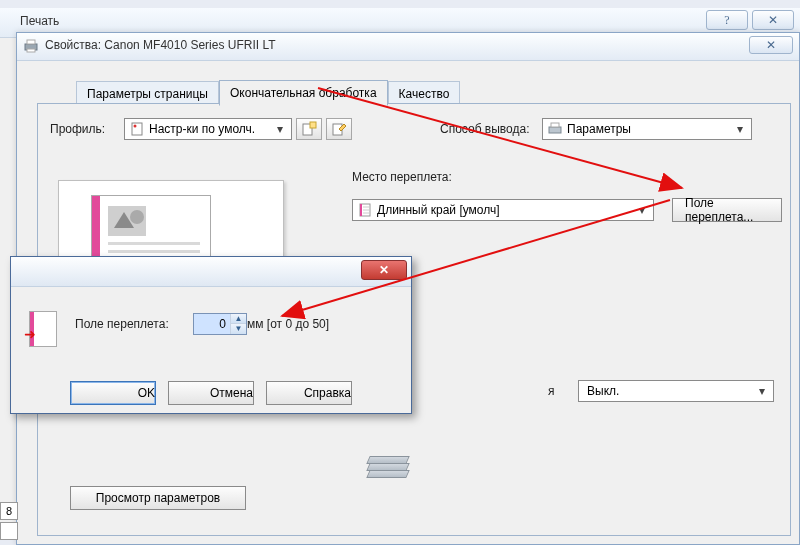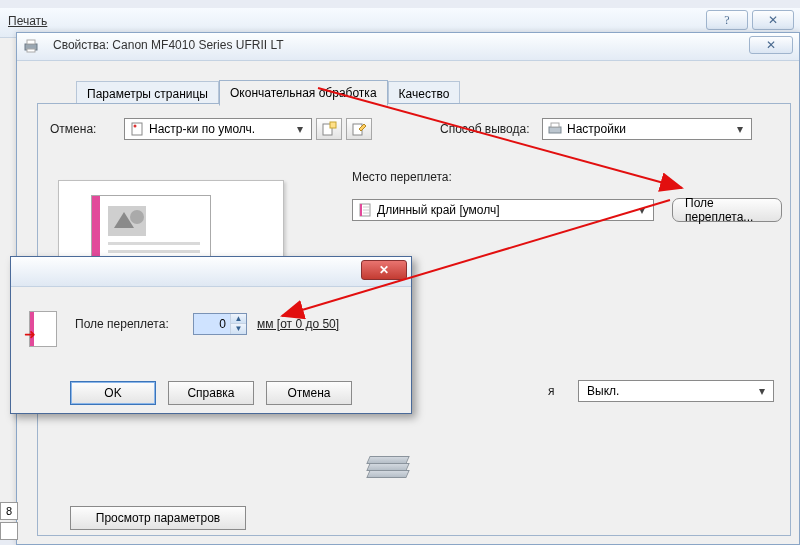--- a/index.html
+++ b/index.html
@@ -1,29 +1,29 @@
 <!DOCTYPE html>
 <html><head>
 <meta charset="utf-8">
 <style>
   * { box-sizing: border-box; font-family: "Segoe UI", Tahoma, sans-serif; font-size: 12px; }
   body { margin: 0; background: #e8ecf4; width: 800px; height: 545px; position: relative; overflow: hidden; }
 
   
   .bg-window { position: absolute; left: 0; top: 8px; width: 800px; height: 530px; background: #f0f0f0; }
   .bg-titlebar { position: absolute; left: 0; top: 0; width: 100%; height: 30px; background: linear-gradient(#f7fbff,#e4ecf6); border-bottom:1px solid #c8d4e2; }
-  .bg-title { position:absolute; left:8px; top:6px; color:#333;text-decoration:underline; }
+  .bg-title { position:absolute; left:20px; top:6px; color:#333; }
   .bg-btns { position:absolute; right:6px; top:2px; display:flex; gap:4px; }
   .win-btn { width:42px; height:20px; border:1px solid #9fb4cd; border-radius:3px; background:linear-gradient(#fdfeff,#dbe6f3); text-align:center; line-height:18px; color:#4a6a8f; font-family: "Segoe UI Symbol"; }
 
   
   .props-window { position:absolute; left:16px; top:32px; width:784px; height:513px; background:#f0f0f0; border:1px solid #8aa5c6; box-shadow:0 0 6px rgba(0,0,0,.15); }
   .props-titlebar { height:28px; background:linear-gradient(#fcfeff,#e3ebf5); border-bottom:1px solid #c4d2e2; position:relative; }
   .props-icon { position:absolute; left:6px; top:5px; width:16px; height:16px; }
-  .props-title { position:absolute; left:28px; top:5px; color:#333;margin-left:8px; }
+  .props-title { position:absolute; left:28px; top:5px; color:#333; }
   .props-close { position:absolute; right:6px; top:3px; width:44px; height:18px; border:1px solid #9fb4cd; border-radius:3px; background:linear-gradient(#fdfeff,#dbe6f3); text-align:center; line-height:16px; color:#4a6a8f;}
 
   .tabs { position:absolute; left:20px; top:46px; display:flex; align-items:flex-end;margin-left:39px; }
   .tab { padding:5px 10px 5px 10px; border:1px solid #b7c6d8; border-bottom:none; background:#eaf0f7; margin-right:0; position:relative; top:1px; }
   .tab.active { background:#f0f0f0; border-color:#9fb4cd; z-index:3; border-bottom:1px solid #f0f0f0; }
   .tabpanel { position:absolute; left:20px; top:70px; right:8px; bottom:8px; border:1px solid #9fb4cd; background:#f0f0f0; }
 
   .row { position:absolute; display:flex; align-items:center; }
   .label { color:#222; }
   .combo { display:flex; align-items:center; border:1px solid #8a8a8a; background:#fff; height:22px; padding:0 4px; }
@@ -53,21 +53,21 @@
   .gd-body { position:relative; height:128px; }
   .gd-icon { position:absolute; left:18px; top:24px; width:28px; height:36px; border:1px solid #aaa; background:#fff; }
   .gd-icon-spine { position:absolute; left:0; top:0; width:4px; height:100%; background:#e24a9a; }
   .gd-icon-arrow { position:absolute; left:-6px; top:14px; color:#d11; font-size:14px; }
   .spin { display:inline-flex; align-items:center; border:1px solid #7a93b6; background:#fff; height:22px; }
   .spin input { border:none; width:36px; text-align:right; padding:0 4px; height:20px; outline:none; background:#cfe3ff; }
   .spin-btns { display:flex; flex-direction:column; border-left:1px solid #c6d3e4; }
   .spin-btn { width:15px; height:10px; background:linear-gradient(#eef4fc,#cfe0f3); border-bottom:1px solid #c6d3e4; font-size:8px; line-height:9px; text-align:center; color:#35608f; }
   .spin-btn:last-child { border-bottom:none; }
   .gd-btnrow { position:absolute; left:0; right:0; bottom:10px; display:flex; justify-content:center; gap:12px; }
-  .gd-btn { width:86px; height:24px; border:1px solid #8a8a8a; background:linear-gradient(#fdfdfd,#e4e4e4); text-align:center; line-height:22px; }
+  .gd-btn { width:86px; height:24px; border:1px solid #8a8a8a; background:linear-gradient(#fdfdfd,#e4e4e4); text-align:right; line-height:22px; }
   .gd-btn.default { border:1px solid #3b74b9; box-shadow:0 0 0 1px #8ab6ea inset; }
 
   
   .arrows { position:absolute; left:0; top:0; width:800px; height:545px; pointer-events:none; z-index:60; }
 
   .left-edge { position:absolute; left:0; top:500px; width:24px; height:45px; }
   .cell { width:18px; height:18px; border:1px solid #999; background:#fff; text-align:center; line-height:16px; font-size:11px; margin-top:2px; }
 
   .stack-icon { position:absolute; left:330px; top:352px; width:48px; height:30px; }
   .stack-layer { position:absolute; width:40px; height:8px; background:linear-gradient(#d2d8df,#b6bfc8); border:1px solid #8a939c; transform:skewX(-24deg); }
@@ -99,22 +99,22 @@
   </div>
 
   <div class="tabs">
     <div class="tab">Параметры страницы</div>
     <div class="tab active">Окончательная обработка</div>
     <div class="tab">Качество</div>
   </div>
   <div class="tabpanel">
 
     <div class="row" style="left:12px; top:14px;">
-      <span class="label" style="width:74px;">Отмена:</span>
-      <div class="combo" style="width:188px;">
+      <span class="label" style="width:74px;">Профиль:</span>
+      <div class="combo" style="width:168px;">
         <span class="ico">
           <svg viewBox="0 0 16 16">
               <rect x="3" y="2" width="10" height="12" fill="#fff" stroke="#888"></rect>
               <circle cx="6" cy="5" r="1.5" fill="#d33"></circle>
             </svg>
         </span>
         <span class="txt">Настр-ки по умолч.</span>
         <span class="arrow">▾</span>
       </div>
       <div class="iconbtn">
@@ -133,21 +133,21 @@
 
     <div class="row" style="left:402px; top:14px;">
       <span class="label" style="width:102px;">Способ вывода:</span>
       <div class="combo" style="width:210px;">
         <span class="ico">
           <svg viewBox="0 0 16 16">
               <rect x="2" y="6" width="12" height="6" fill="#bcc6cf" stroke="#7e8a93"></rect>
               <rect x="4" y="2" width="8" height="4" fill="#fff" stroke="#aaa"></rect>
             </svg>
         </span>
-        <span class="txt">Настройки</span>
+        <span class="txt">Параметры</span>
         <span class="arrow">▾</span>
       </div>
     </div>
 
     <div class="preview-frame">
       <div class="preview-page">
         <div class="preview-spine"></div>
         <div class="preview-inner">
           <div class="pv-rect"></div>
           <div class="pv-tri"></div>
@@ -180,38 +180,38 @@
               <rect x="3" y="2" width="2" height="12" fill="#e24a9a"></rect>
               <line x1="6" y1="5" x2="12" y2="5" stroke="#ccc"></line>
               <line x1="6" y1="8" x2="12" y2="8" stroke="#ccc"></line>
               <line x1="6" y1="11" x2="12" y2="11" stroke="#ccc"></line>
             </svg>
         </span>
         <span class="txt">Длинный край [умолч]</span>
         <span class="arrow">▾</span>
       </div>
       <div style="width:18px;"></div>
-      <div class="btn" style="width:110px;border-radius:7px;">Поле переплета...</div>
+      <div class="btn" style="width:110px;">Поле переплета...</div>
     </div>
 
     <div class="row" style="left:540px; top:276px;">
       <div class="combo" style="width:196px;padding-left:8px;">
         <span class="txt">Выкл.</span>
         <span class="arrow">▾</span>
       </div>
     </div>
     <span style="position:absolute; left:510px; top:280px;" class="label">я</span>
 
     <div class="stack-icon">
       <div class="stack-layer" style="top:0;"></div>
       <div class="stack-layer" style="top:7px;"></div>
       <div class="stack-layer" style="top:14px;"></div>
     </div>
 
-    <div class="btn" style="position:absolute; left:32px; top:382px; width:176px;margin-top:20px;">Просмотр параметров</div>
+    <div class="btn" style="position:absolute; left:32px; top:382px; width:176px;">Просмотр параметров</div>
 
   </div>
 </div>
 
 <div class="left-edge">
   <div class="cell">8</div>
   <div class="cell"></div>
 </div>
 
 <div class="gutter-dialog">
@@ -225,26 +225,26 @@
     </div>
     <div class="row" style="left:64px; top:26px;">
       <span class="label" style="width:118px;">Поле переплета:</span>
       <div class="spin">
         <input type="text" value="0" style="">
         <div class="spin-btns">
           <div class="spin-btn">▲</div>
           <div class="spin-btn">▼</div>
         </div>
       </div>
-      <span class="label" style="margin-left:10px;text-decoration:underline;">мм [от 0 до 50]</span>
+      <span class="label" style="">мм [от 0 до 50]</span>
     </div>
     <div class="gd-btnrow">
       <div class="gd-btn default">OK</div>
+      <div class="gd-btn">Отмена</div>
       <div class="gd-btn">Справка</div>
-      <div class="gd-btn">Отмена</div>
     </div>
   </div>
 </div>
 
 <svg class="arrows">
   <defs>
     <marker id="ah" markerWidth="12" markerHeight="10" refX="11" refY="5" orient="auto">
       <path d="M0,0 L12,5 L0,10 z" fill="#e20f0f"></path>
     </marker>
   </defs>

